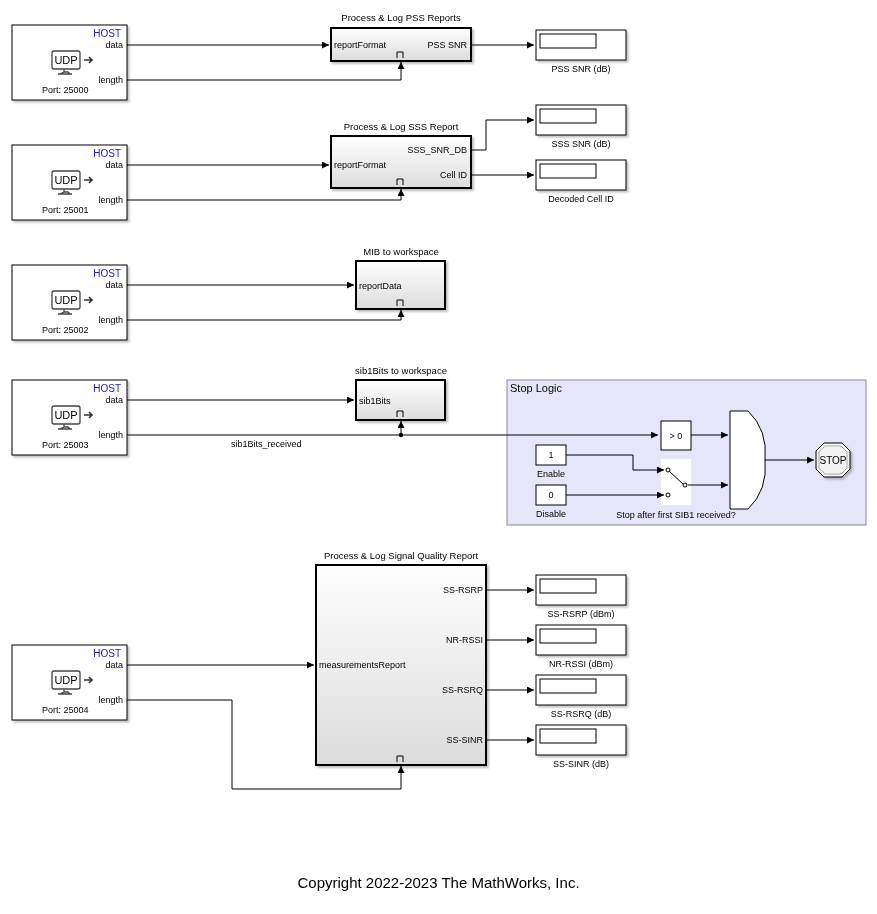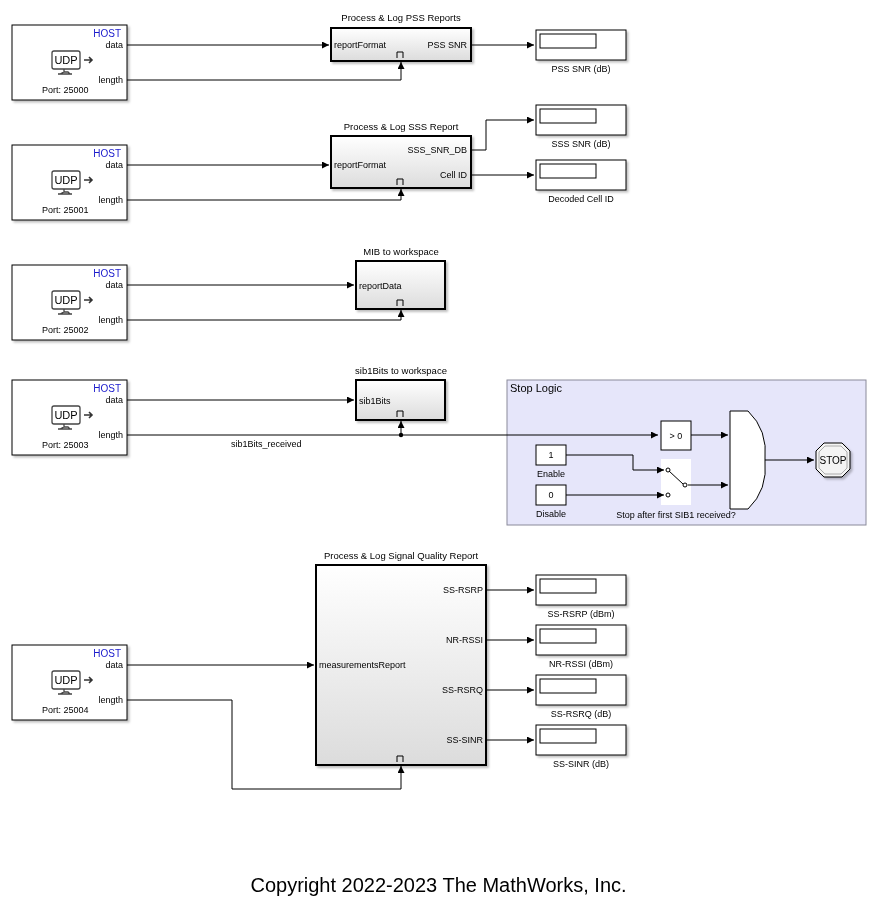--- a/index.html
+++ b/index.html
@@ -3,21 +3,21 @@
 <meta charset="utf-8">
 <style>
   html, body { margin: 0; padding: 0; background: #ffffff; }
   body { width: 877px; height: 914px; position: relative; overflow: hidden; font-family: "Liberation Sans", sans-serif; }
   svg { position: absolute; left: 0; top: 0; }
   svg text { font-family: "Liberation Sans", sans-serif; fill: #000; }
   .t9 { font-size: 9px; }
   .t10 { font-size: 10px; }
   .host { font-size: 10px; fill: #1a1acc; }
   .title { font-size: 9.5px; }
-  .footer { position: absolute; left: 0; width: 877px; top: 874px; text-align: center; font-size: 20px; color: #000; font-family: "Liberation Sans", sans-serif; }
+  .footer { position: absolute; left: 0; width: 877px; top: 874px; text-align: center; font-size: 15px; color: #000; font-family: "Liberation Sans", sans-serif; }
 </style>
 </head>
 <body>
 
 <svg width="877" height="914" viewBox="0 0 877 914" xmlns="http://www.w3.org/2000/svg">
   <defs>
     <linearGradient id="sg" x1="0" y1="0" x2="0" y2="1">
       <stop offset="0" stop-color="#ffffff"></stop>
       <stop offset="1" stop-color="#dcdcdc"></stop>
     </linearGradient>

